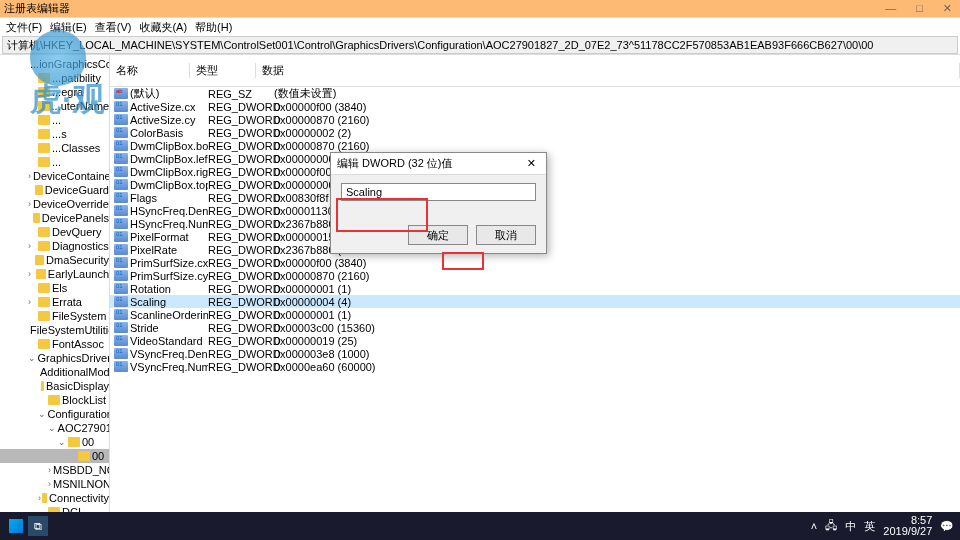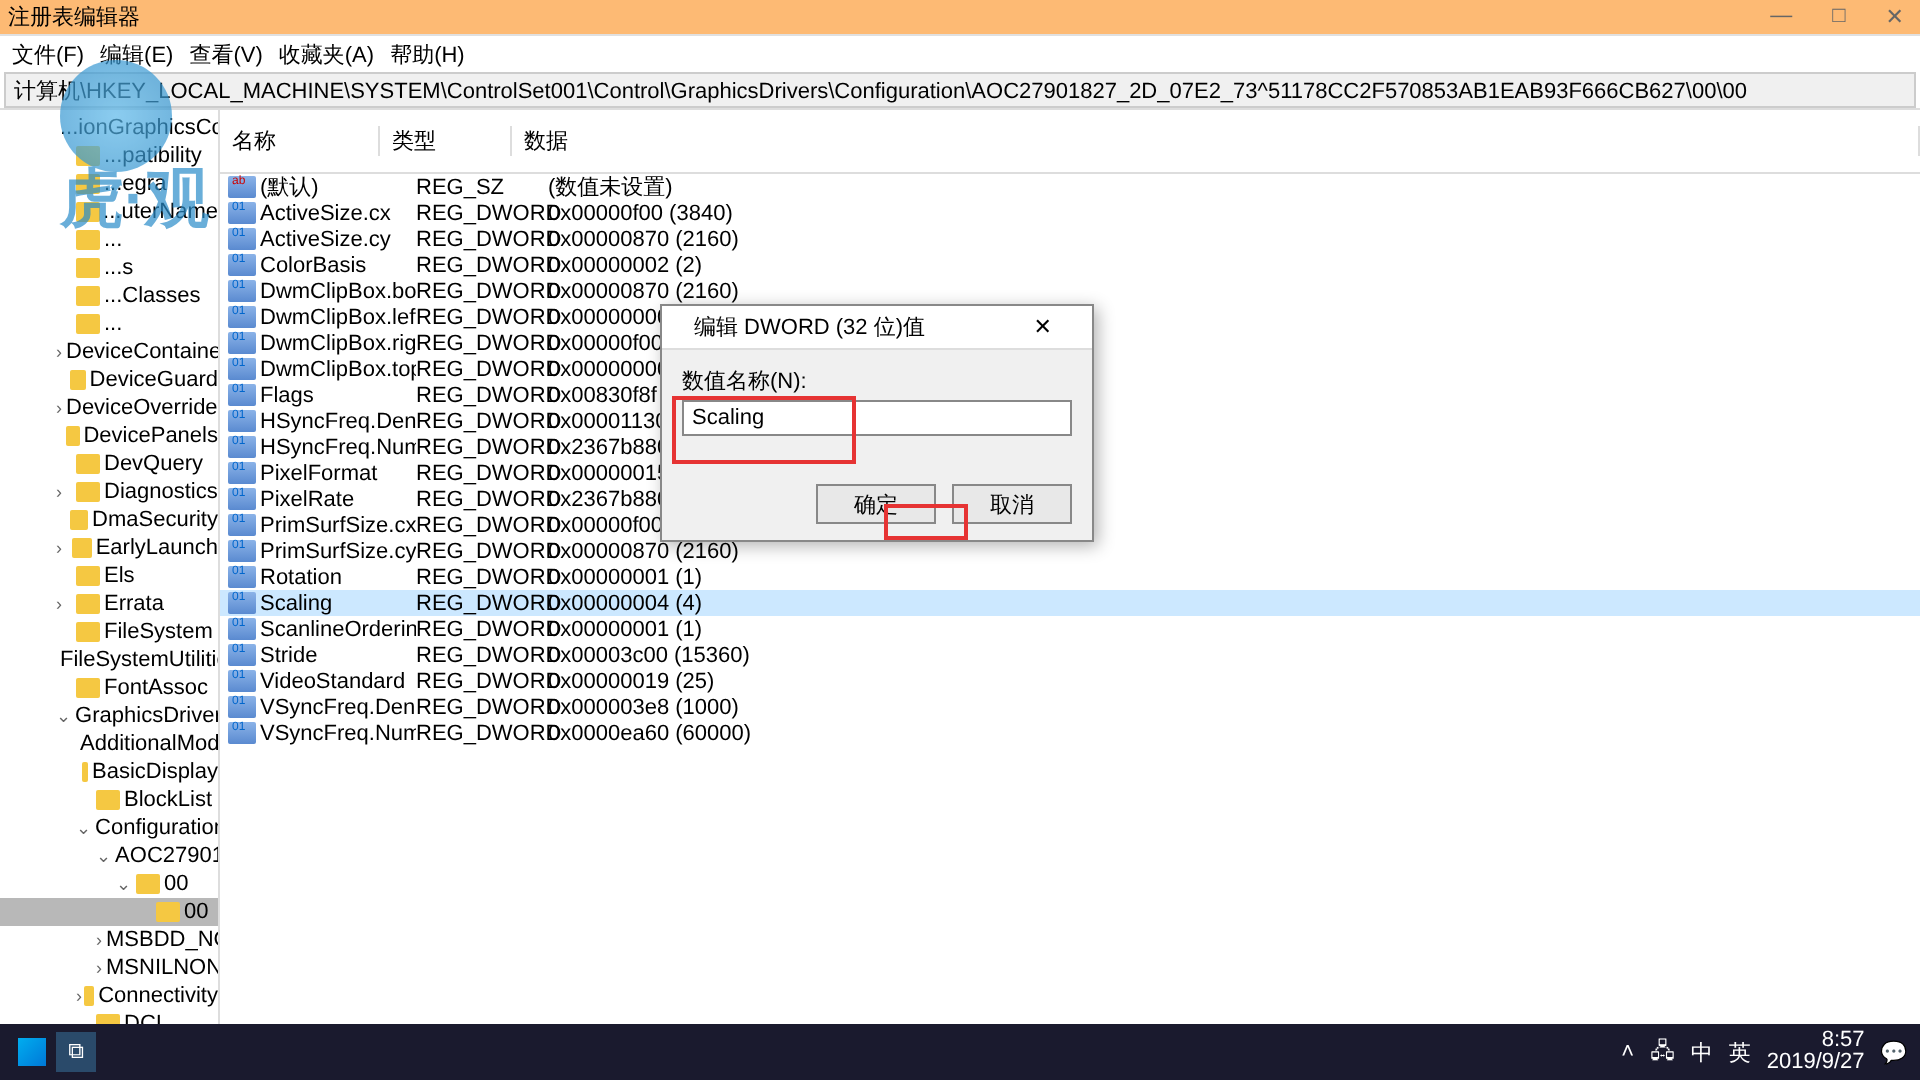--- a/index.html
+++ b/index.html
@@ -30,21 +30,21 @@
 .lh-data{flex:1}
 .list-row{display:flex;height:13px;align-items:center;padding-left:4px;cursor:pointer}
 .list-row.sel{background:#cce8ff}
 .ricon{width:14px;height:11px;background:linear-gradient(#8bb3e8,#5a8ad0);margin-right:2px;border-radius:1px;position:relative}
 .ricon.sz::after{content:"ab";position:absolute;font-size:6px;color:#c00;top:0;left:2px}
 .ricon.dw::after{content:"01";position:absolute;font-size:6px;color:#06c;top:0;left:2px}
 .rn{width:78px;white-space:nowrap;overflow:hidden}
 .rt{width:66px}
 .rd{flex:1;white-space:nowrap;overflow:hidden}
 .dialog{position:absolute;left:330px;top:152px;width:217px;background:#f0f0f0;border:1px solid #888;box-shadow:2px 2px 8px rgba(0,0,0,0.3)}
-.dlg-title{height:22px;background:#fff;border-bottom:1px solid #ddd;display:flex;align-items:center;justify-content:space-between;padding:0 16px}
+.dlg-title{height:22px;background:#fff;border-bottom:1px solid #ddd;display:flex;align-items:center;justify-content:space-between;padding:0 6px}
 .dlg-close{cursor:pointer;padding:0 4px}
 .dlg-body{padding:8px 10px}
 .dlg-label{margin-bottom:2px}
 .dlg-input{width:100%;height:18px;border:1px solid #888;background:#fff;padding:0 4px;margin-bottom:8px}
 .dlg-row{display:flex;gap:10px}
 .dlg-col{flex:1}
 .dlg-group{border:1px solid #ccc;padding:6px;position:relative;margin-top:4px}
 .dlg-group-title{position:absolute;top:-7px;left:6px;background:#f0f0f0;padding:0 3px}
 .dlg-radio{display:flex;align-items:center;gap:4px;margin:2px 0}
 .dlg-radio input{margin:0}
@@ -402,21 +402,20 @@
       </div>
   </div>
 </div>
 
 <div class="dialog">
   <div class="dlg-title">
     <span>编辑 DWORD (32 位)值</span>
     <span class="dlg-close">✕</span>
   </div>
   <div class="dlg-body">
-    <div class="dlg-label">数值名称(N):</div>
     <input class="dlg-input" readonly="" value="Scaling" style="">
   </div>
   <div class="dlg-buttons">
     <button class="dlg-btn">确定</button>
     <button class="dlg-btn">取消</button>
   </div>
 </div>
 
 <div class="redbox-wrap rb1"></div>
 <div class="redbox-wrap rb2"></div>

